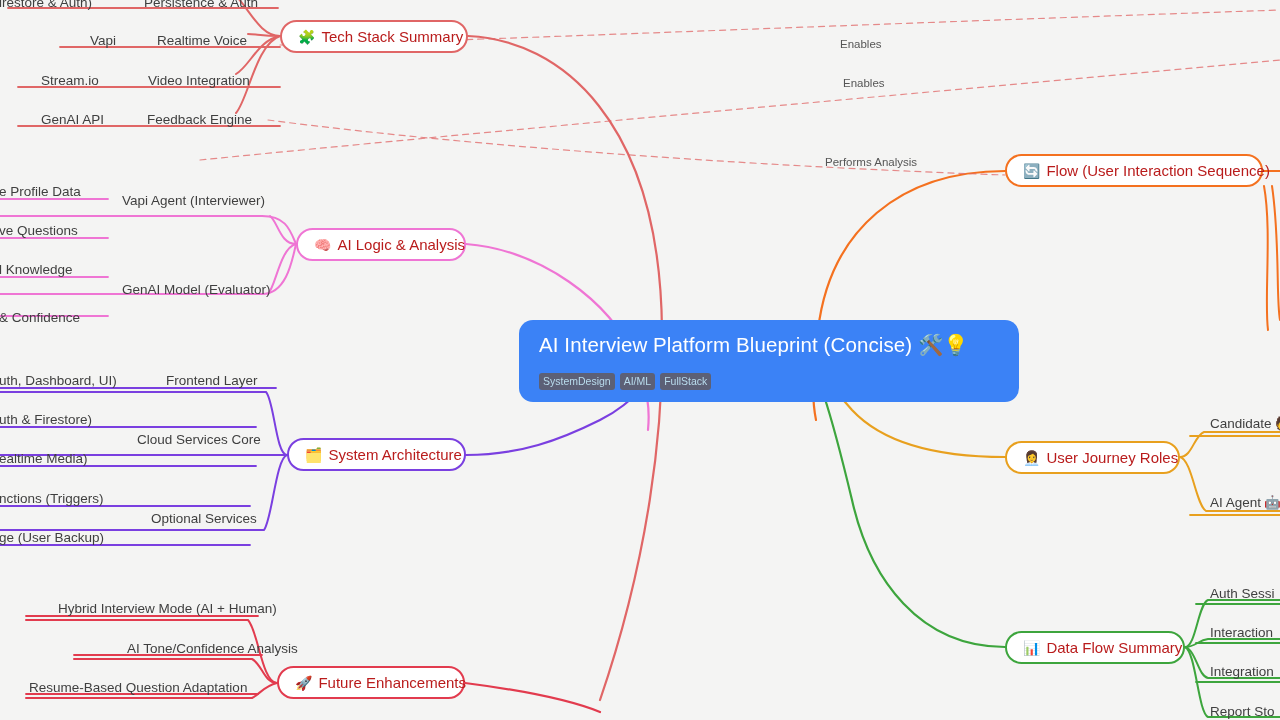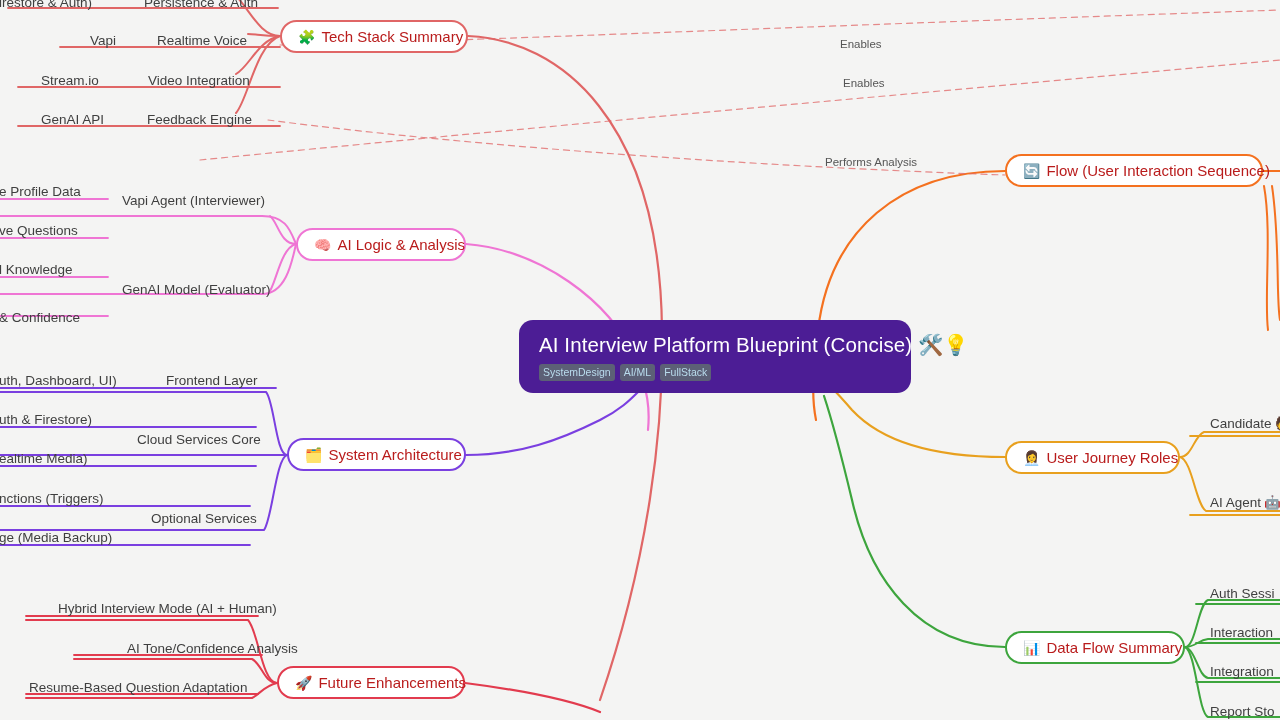--- a/index.html
+++ b/index.html
@@ -23,36 +23,36 @@
     left: 0; top: 0;
     width: 1280px;
     height: 720px;
     pointer-events: none;
   }
   
   .root-node {
     position: absolute;
     left: 519px;
     top: 320px;
-    width: 392px;
+    width: 500px;
     box-sizing: border-box;
-    background: #4c1d95;
+    background: #3b82f6;
     border-radius: 14px;
     padding: 13px 20px 12px 20px;
     z-index: 40;
   }
   .root-title {
     color: #ffffff;
     font-size: 20.5px;
     line-height: 1.15;
     letter-spacing: 0.1px;
     white-space: nowrap;
   }
   .root-tags {
-    margin-top: 7px;
+    margin-top: 16px;
     display: flex;
     gap: 5px;
   }
   .root-tag {
     background: #5c6076;
     color: #b9dced;
     font-size: 10.5px;
     line-height: 1;
     padding: 3px 4px 4px 4px;
     border-radius: 3px;
@@ -228,21 +228,21 @@
       <div class="leaf" style="left: 41px; top: 113px;">GenAI API</div>
       <div class="leaf" style="left: -1px; top: -4px;">irestore &amp; Auth)</div>
       <div class="leaf" style="left: -1px; top: 185px;">e Profile Data</div>
       <div class="leaf" style="left: -1px; top: 224px;">ve Questions</div>
       <div class="leaf" style="left: -1px; top: 263px;">l Knowledge</div>
       <div class="leaf" style="left: -1px; top: 311px; text-align: right;">&amp; Confidence</div>
       <div class="leaf" style="left: -1px; top: 374px;">uth, Dashboard, UI)</div>
       <div class="leaf" style="left: -1px; top: 413px;">uth &amp; Firestore)</div>
       <div class="leaf" style="left: -1px; top: 452px;">ealtime Media)</div>
       <div class="leaf" style="left: -1px; top: 492px;">nctions (Triggers)</div>
-      <div class="leaf" style="left: -1px; top: 531px;">ge (Media Backup)</div>
+      <div class="leaf" style="left: -1px; top: 531px;">ge (User Backup)</div>
       <div class="leaf" style="left: 27px; top: 602px; margin-left: 31px;">Hybrid Interview Mode (AI + Human)</div>
       <div class="leaf" style="left: 79px; top: 642px; margin-left: 48px;">AI Tone/Confidence Analysis</div>
       <div class="leaf" style="left: 29px; top: 681px;">Resume-Based Question Adaptation</div>
       <div class="leaf" style="left: 1210px; top: 417px;">Candidate 🧑</div>
       <div class="leaf" style="left: 1210px; top: 496px;">AI Agent 🤖</div>
       <div class="leaf" style="left: 1210px; top: 587px;">Auth Sessi</div>
       <div class="leaf" style="left: 1210px; top: 626px;">Interaction</div>
       <div class="leaf" style="left: 1210px; top: 665px;">Integration</div>
       <div class="leaf" style="left: 1210px; top: 705px;">Report Sto</div>
     </div>

